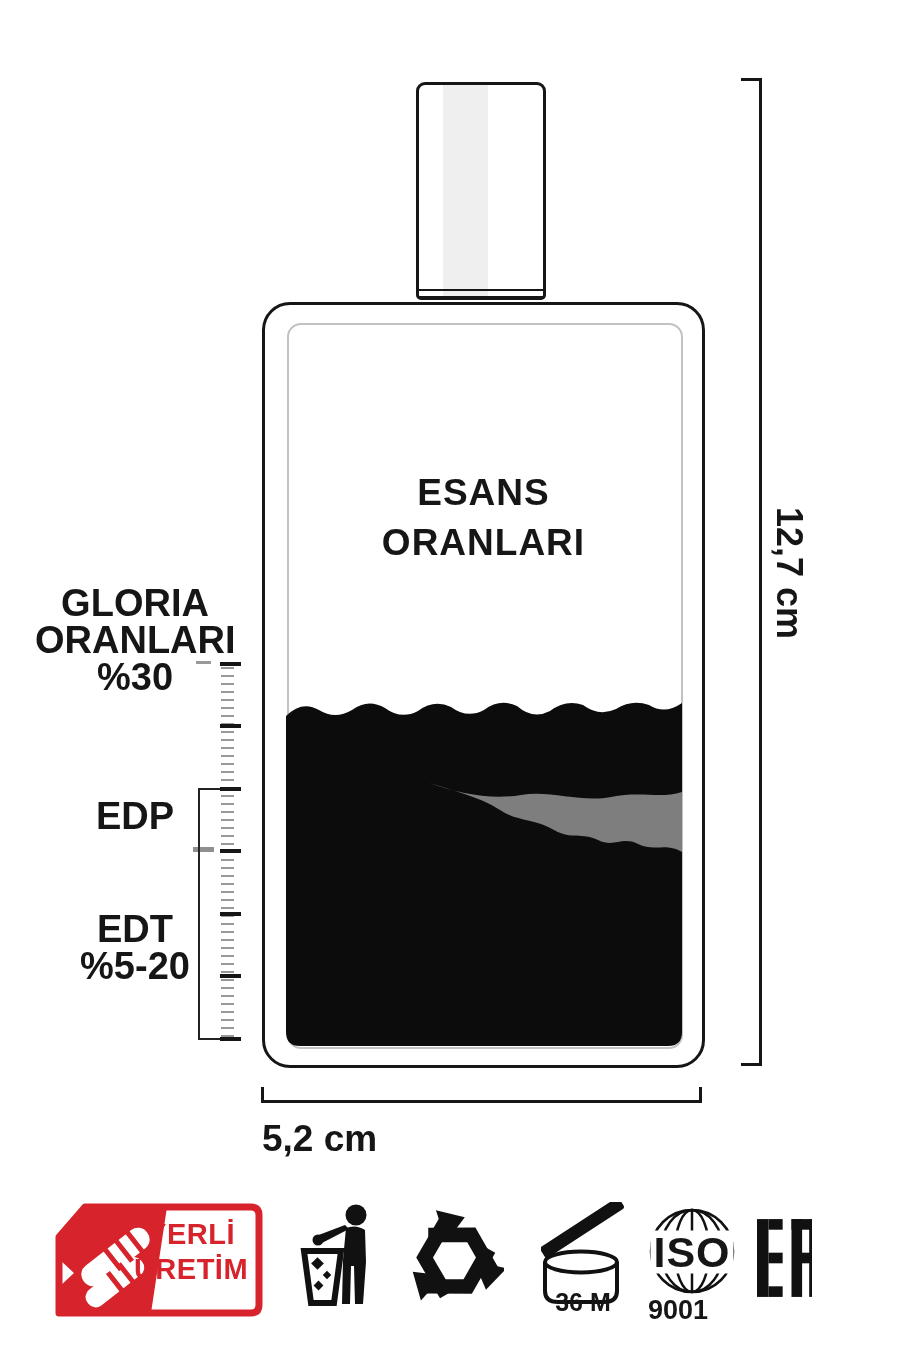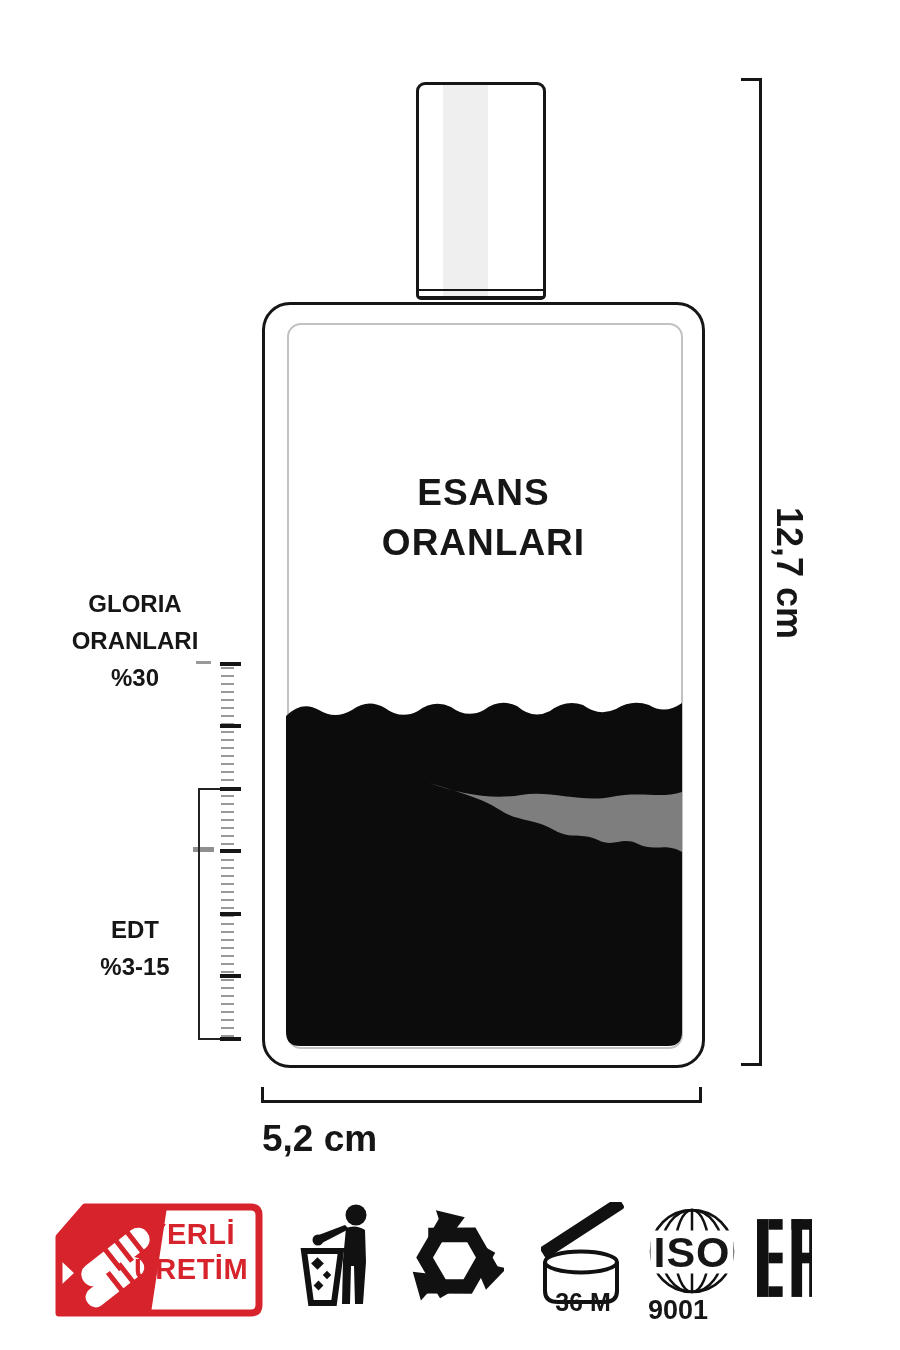--- a/index.html
+++ b/index.html
@@ -22,21 +22,21 @@
          letter-spacing:1px;line-height:50px;}
 
   
   .ruler-small{left:221px;top:667px;width:13px;height:374px;
     background:repeating-linear-gradient(to bottom,#999 0 2px,transparent 2px 8px);}
   .tick{left:220px;width:21px;height:4px;background:#161616;}
   .dash-top{left:196px;top:661px;width:15px;height:3px;background:#999;}
   .dash-mid{left:193px;top:847px;width:21px;height:5px;background:#8f8f8f;}
   .br-edp{left:198px;top:788px;width:20px;height:61px;border-left:2px solid #222;border-top:2px solid #222;}
   .br-edt{left:198px;top:849px;width:20px;height:189px;border-left:2px solid #222;border-bottom:2px solid #222;}
-  .side-label{left:35px;width:200px;text-align:center;font-size:24px;font-weight:700;line-height:37px;}
+  .side-label{left:35px;width:200px;text-align:center;font-size:38px;font-weight:700;line-height:37px;}
   .lab-gloria{top:585px;} .lab-edp{top:798px;} .lab-edt{top:911px;}
 
   
   .dim-v{left:741px;top:78px;width:21px;height:988px;box-sizing:border-box;
          border-top:3px solid #161616;border-right:3px solid #161616;border-bottom:3px solid #161616;}
   .dim-v-text{left:789px;top:573px;transform:translate(-50%,-50%) rotate(90deg);
               white-space:nowrap;font-size:36px;font-weight:700;}
   .dim-h{left:261px;top:1087px;width:441px;height:16px;box-sizing:border-box;
          border-left:3px solid #161616;border-right:3px solid #161616;border-bottom:3px solid #161616;}
   .dim-h-text{left:262px;top:1118px;width:440px;font-size:37px;font-weight:700;}
@@ -92,24 +92,25 @@
   <div class="abs dash-mid"></div>
   <div class="abs br-edp"></div>
   <div class="abs br-edt"></div>
 
   <div class="abs side-label lab-gloria">
     <div>GLORIA</div>
     <div>ORANLARI</div>
     <div>%30</div>
   </div>
   <div class="abs side-label lab-edp">
+    <div>EDP</div>
   </div>
   <div class="abs side-label lab-edt">
     <div>EDT</div>
-    <div>%3-15</div>
+    <div>%5-20</div>
   </div>
 
   <div class="abs dim-v"></div>
   <div class="abs dim-v-text">12,7 cm</div>
 
   <div class="abs dim-h"></div>
   <div class="abs dim-h-text">5,2 cm</div>
 
   <div class="abs badge">
     <svg width="208" height="114" viewBox="0 0 208 114">

